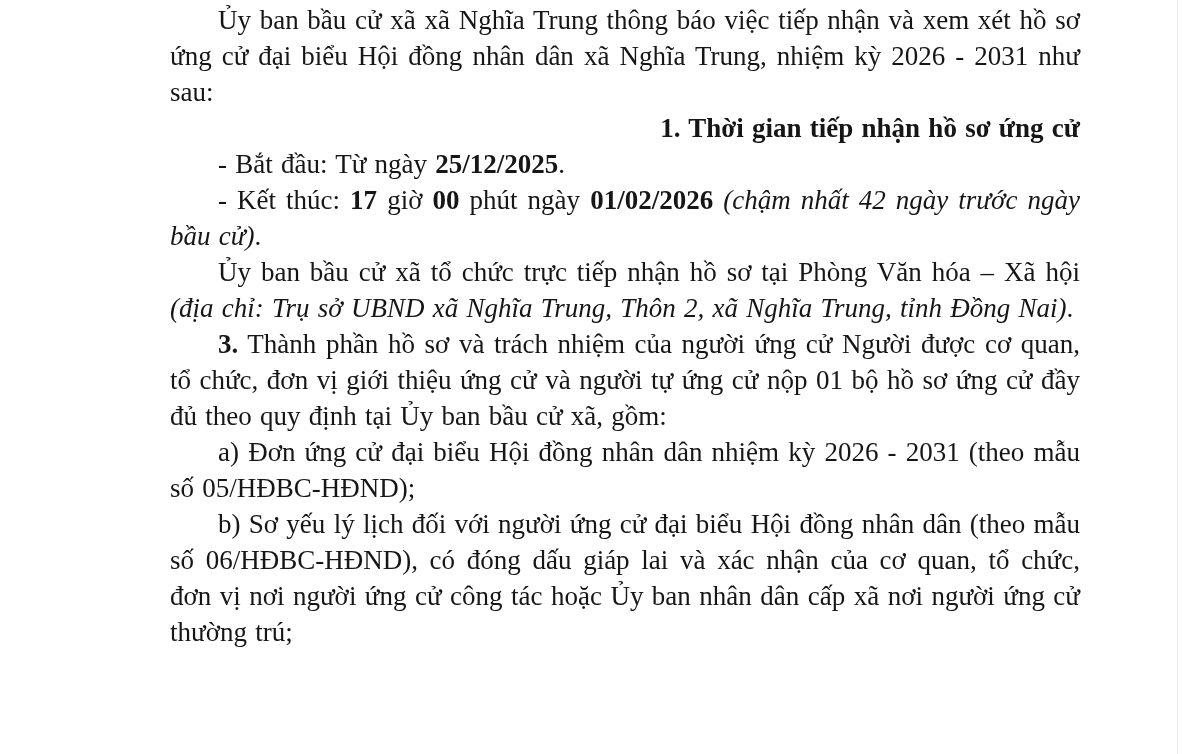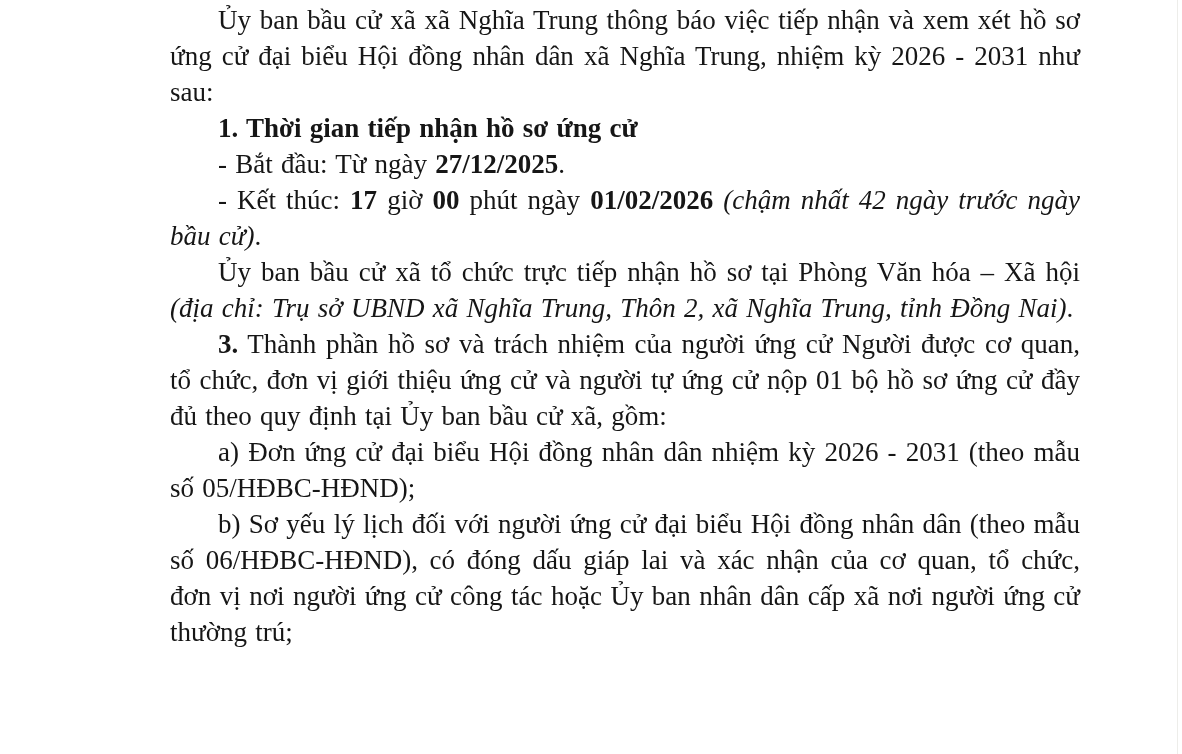--- a/index.html
+++ b/index.html
@@ -26,42 +26,42 @@
     -webkit-font-smoothing: antialiased;
   }
   .para {
     margin: 0;
     text-align: justify;
     text-indent: 48px;
     word-spacing: 1.5px;
   }
   .para.heading {
     font-weight: 700;
-    text-align: left;
+    text-align: right;
   }
   .b  { font-weight: 700; }
   .i  { font-style: italic; }
   .bi { font-weight: 700; font-style: italic; }
   .edge-line {
     position: absolute;
     top: 0;
     right: 4px;
     width: 1px;
     height: 100%;
     background: #ededea;
   }
 </style>
 </head>
 <body>
 
 <div class="page" style="background: rgb(255, 255, 255);">
   <div class="doc" id="doc-body" style="color: rgb(22, 22, 22);">
       <p class="para"><span>Ủy ban bầu cử xã xã Nghĩa Trung thông báo việc tiếp nhận và xem xét hồ sơ ứng cử đại biểu Hội đồng nhân dân xã Nghĩa Trung, nhiệm kỳ 2026 - 2031 như sau:</span></p>
       <p class="para heading"><span class="b">1. Thời gian tiếp nhận hồ sơ ứng cử</span></p>
-      <p class="para"><span>- Bắt đầu: Từ ngày </span><span class="b">27/12/2025</span><span>.</span></p>
+      <p class="para"><span>- Bắt đầu: Từ ngày </span><span class="b">25/12/2025</span><span>.</span></p>
       <p class="para"><span>- Kết thúc: </span><span class="b">17</span><span> giờ </span><span class="b">00</span><span> phút ngày </span><span class="b">01/02/2026</span><span> </span><span class="i">(chậm nhất 42 ngày trước ngày bầu cử)</span><span>.</span></p>
       <p class="para"><span>Ủy ban bầu cử xã tổ chức trực tiếp nhận hồ sơ tại Phòng Văn hóa – Xã hội </span><span class="i">(địa chỉ: Trụ sở UBND xã Nghĩa Trung, Thôn 2, xã Nghĩa Trung, tỉnh Đồng Nai)</span><span>.</span></p>
       <p class="para"><span class="b">3.</span><span> Thành phần hồ sơ và trách nhiệm của người ứng cử Người được cơ quan, tổ chức, đơn vị giới thiệu ứng cử và người tự ứng cử nộp 01 bộ hồ sơ ứng cử đầy đủ theo quy định tại Ủy ban bầu cử xã, gồm:</span></p>
       <p class="para"><span>a) Đơn ứng cử đại biểu Hội đồng nhân dân nhiệm kỳ 2026 - 2031 (theo mẫu số 05/HĐBC-HĐND);</span></p>
       <p class="para"><span>b) Sơ yếu lý lịch đối với người ứng cử đại biểu Hội đồng nhân dân (theo mẫu số 06/HĐBC-HĐND), có đóng dấu giáp lai và xác nhận của cơ quan, tổ chức, đơn vị nơi người ứng cử công tác hoặc Ủy ban nhân dân cấp xã nơi người ứng cử thường trú;</span></p>
     </div>
   <div class="edge-line" style="background: rgb(237, 237, 234);"></div>
 </div>
 
 </body></html>

